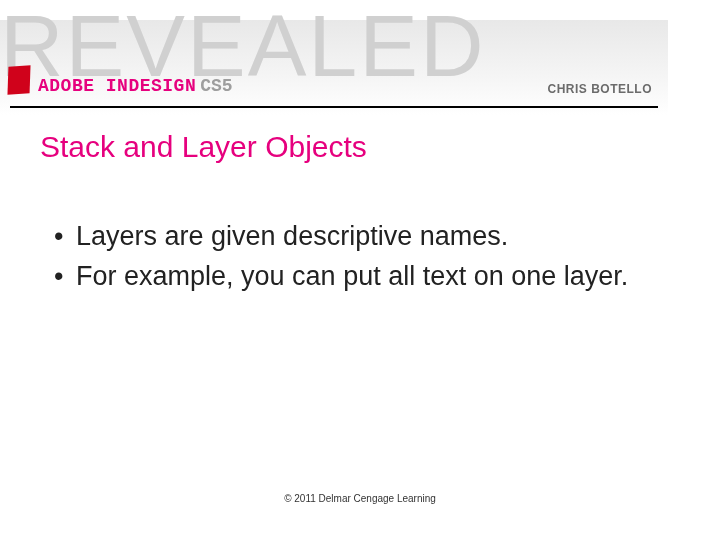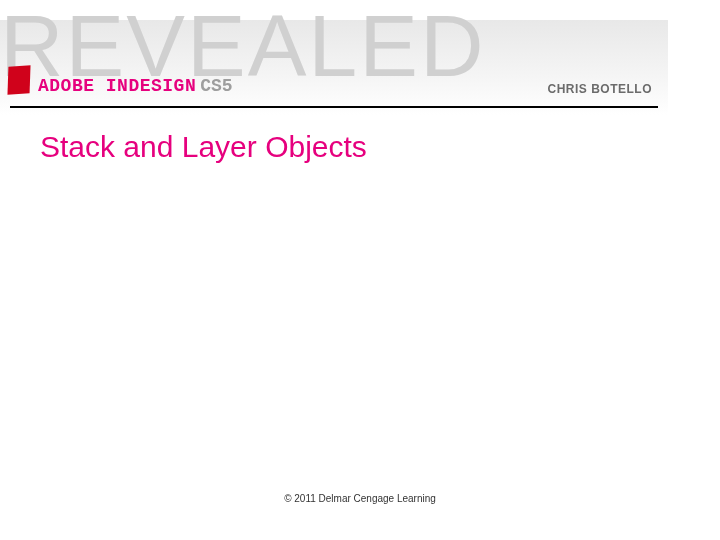--- a/index.html
+++ b/index.html
@@ -131,16 +131,18 @@
     <span class="adobe-text">ADOBE INDESIGN</span>
     <span class="cs5">CS5</span>
   </div>
   <div class="author">CHRIS BOTELLO</div>
   <div class="underline"></div>
 </div>
 
 <div class="content">
   <h1 class="title">Stack and Layer Objects</h1>
   <ul class="bullets">
+    <li>Layers are given descriptive names.</li>
+    <li>For example, you can put all text on one layer.</li>
   </ul>
 </div>
 
 <div class="footer">© 2011 Delmar Cengage Learning</div>
 
 </body></html>

